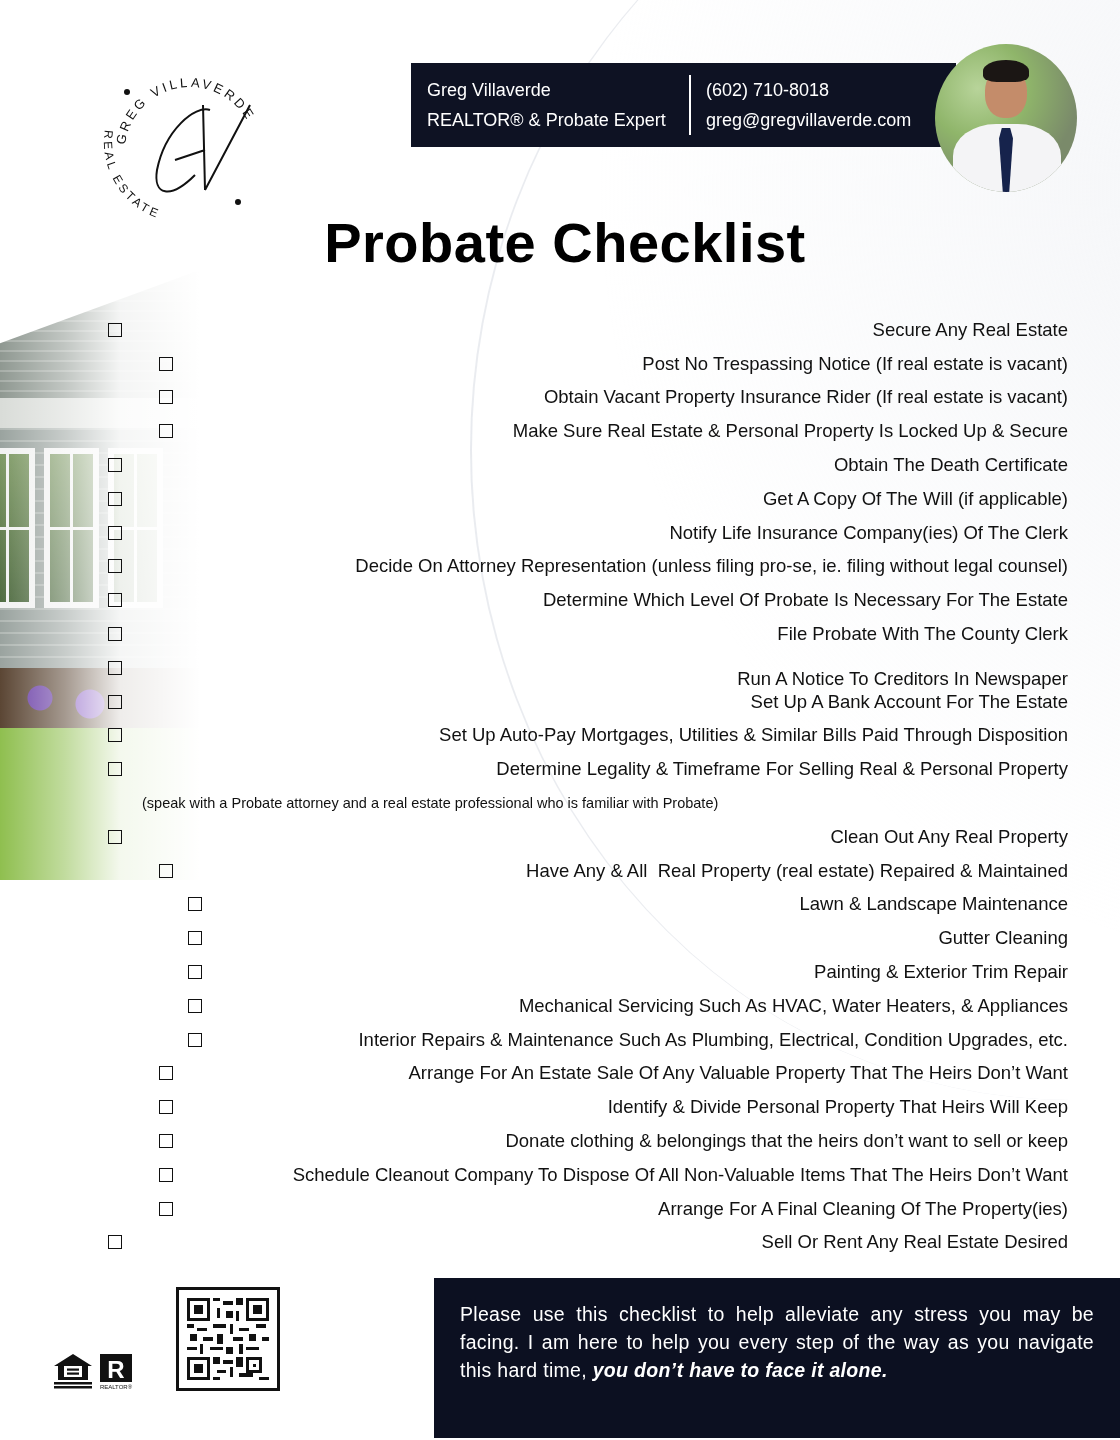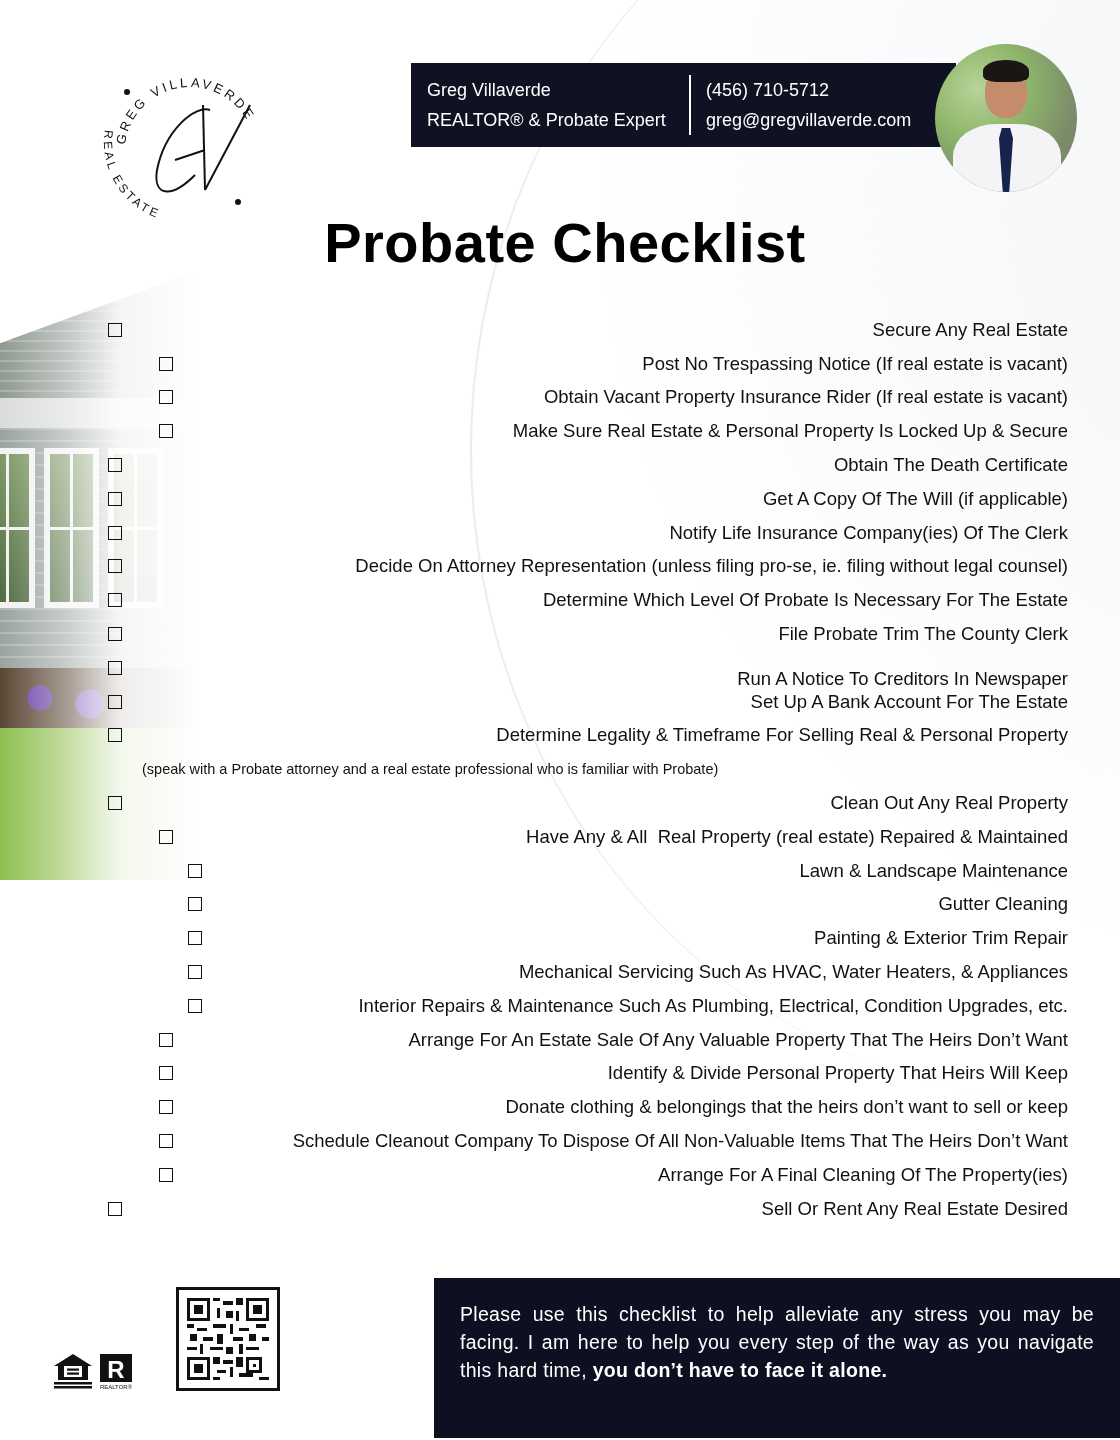--- a/index.html
+++ b/index.html
@@ -66,21 +66,21 @@
   .item.l3 .box, .item.l2 .box { margin-right: 12px; }
   .note { height: 33.8px; display: flex; align-items: center; padding-left: 34px; font-size: 14.5px; color: #111; }
 
   
   .ehl { left: 52px; top: 1352px; width: 42px; height: 38px; }
   .realtor-logo { left: 98px; top: 1352px; width: 36px; height: 38px; }
   .qr { left: 176px; top: 1287px; width: 104px; height: 104px; border: 3px solid #111; background: #fff; padding: 8px; }
   .qr svg { width: 100%; height: 100%; }
   .message-box { left: 434px; top: 1278px; width: 686px; height: 160px; background: #0c1021; color: #fff; padding: 22px 26px 0 26px; }
   .message-box p { font-size: 19.5px; line-height: 28px; letter-spacing: 0.3px; text-align: justify; }
-  .message-box .strong { font-weight: 700; }
+  .message-box .strong { font-weight: 700; font-style: italic; }
 </style>
 </head>
 <body>
 
 <div class="bg-house">
   <div class="roof"></div>
   <div class="trim"></div>
   <div class="siding"></div>
   <div class="window" style="left:-20px"></div>
   <div class="window" style="left:44px"></div>
@@ -109,21 +109,21 @@
   </svg>
 </div>
 
 <div class="layer contact-bar">
   <div class="col left">
     <span>Greg Villaverde</span>
     <span>REALTOR® &amp; Probate Expert</span>
   </div>
   <div class="divider"></div>
   <div class="col">
-    <span>(456) 710-5712</span>
+    <span>(602) 710-8018</span>
     <span>greg@gregvillaverde.com</span>
   </div>
 </div>
 <div class="layer avatar">
   <div class="shirt"></div>
   <div class="head"></div>
   <div class="hair"></div>
   <div class="tie"></div>
 </div>
 
@@ -161,29 +161,33 @@
     <div class="item l1">
       <span class="box"></span>
       <span style="white-space: pre;">Decide On Attorney Representation (unless filing pro-se, ie. filing without legal counsel)</span>
     </div>
     <div class="item l1">
       <span class="box"></span>
       <span style="white-space: pre;">Determine Which Level Of Probate Is Necessary For The Estate</span>
     </div>
     <div class="item l1">
       <span class="box"></span>
-      <span style="white-space: pre;">File Probate Trim The County Clerk</span>
+      <span style="white-space: pre;">File Probate With The County Clerk</span>
     </div>
     <div class="item l1">
       <span class="box"></span>
       <span style="white-space: pre; margin-top: 22px;">Run A Notice To Creditors In Newspaper</span>
     </div>
     <div class="item l1">
       <span class="box"></span>
       <span style="white-space: pre;">Set Up A Bank Account For The Estate</span>
+    </div>
+    <div class="item l1">
+      <span class="box"></span>
+      <span style="white-space: pre;">Set Up Auto-Pay Mortgages, Utilities &amp; Similar Bills Paid Through Disposition</span>
     </div>
     <div class="item l1">
       <span class="box"></span>
       <span style="white-space: pre;">Determine Legality &amp; Timeframe For Selling Real &amp; Personal Property</span>
     </div>
     <div class="note">(speak with a Probate attorney and a real estate professional who is familiar with Probate)</div>
     <div class="item l1">
       <span class="box"></span>
       <span style="white-space: pre;">Clean Out Any Real Property</span>
     </div>

